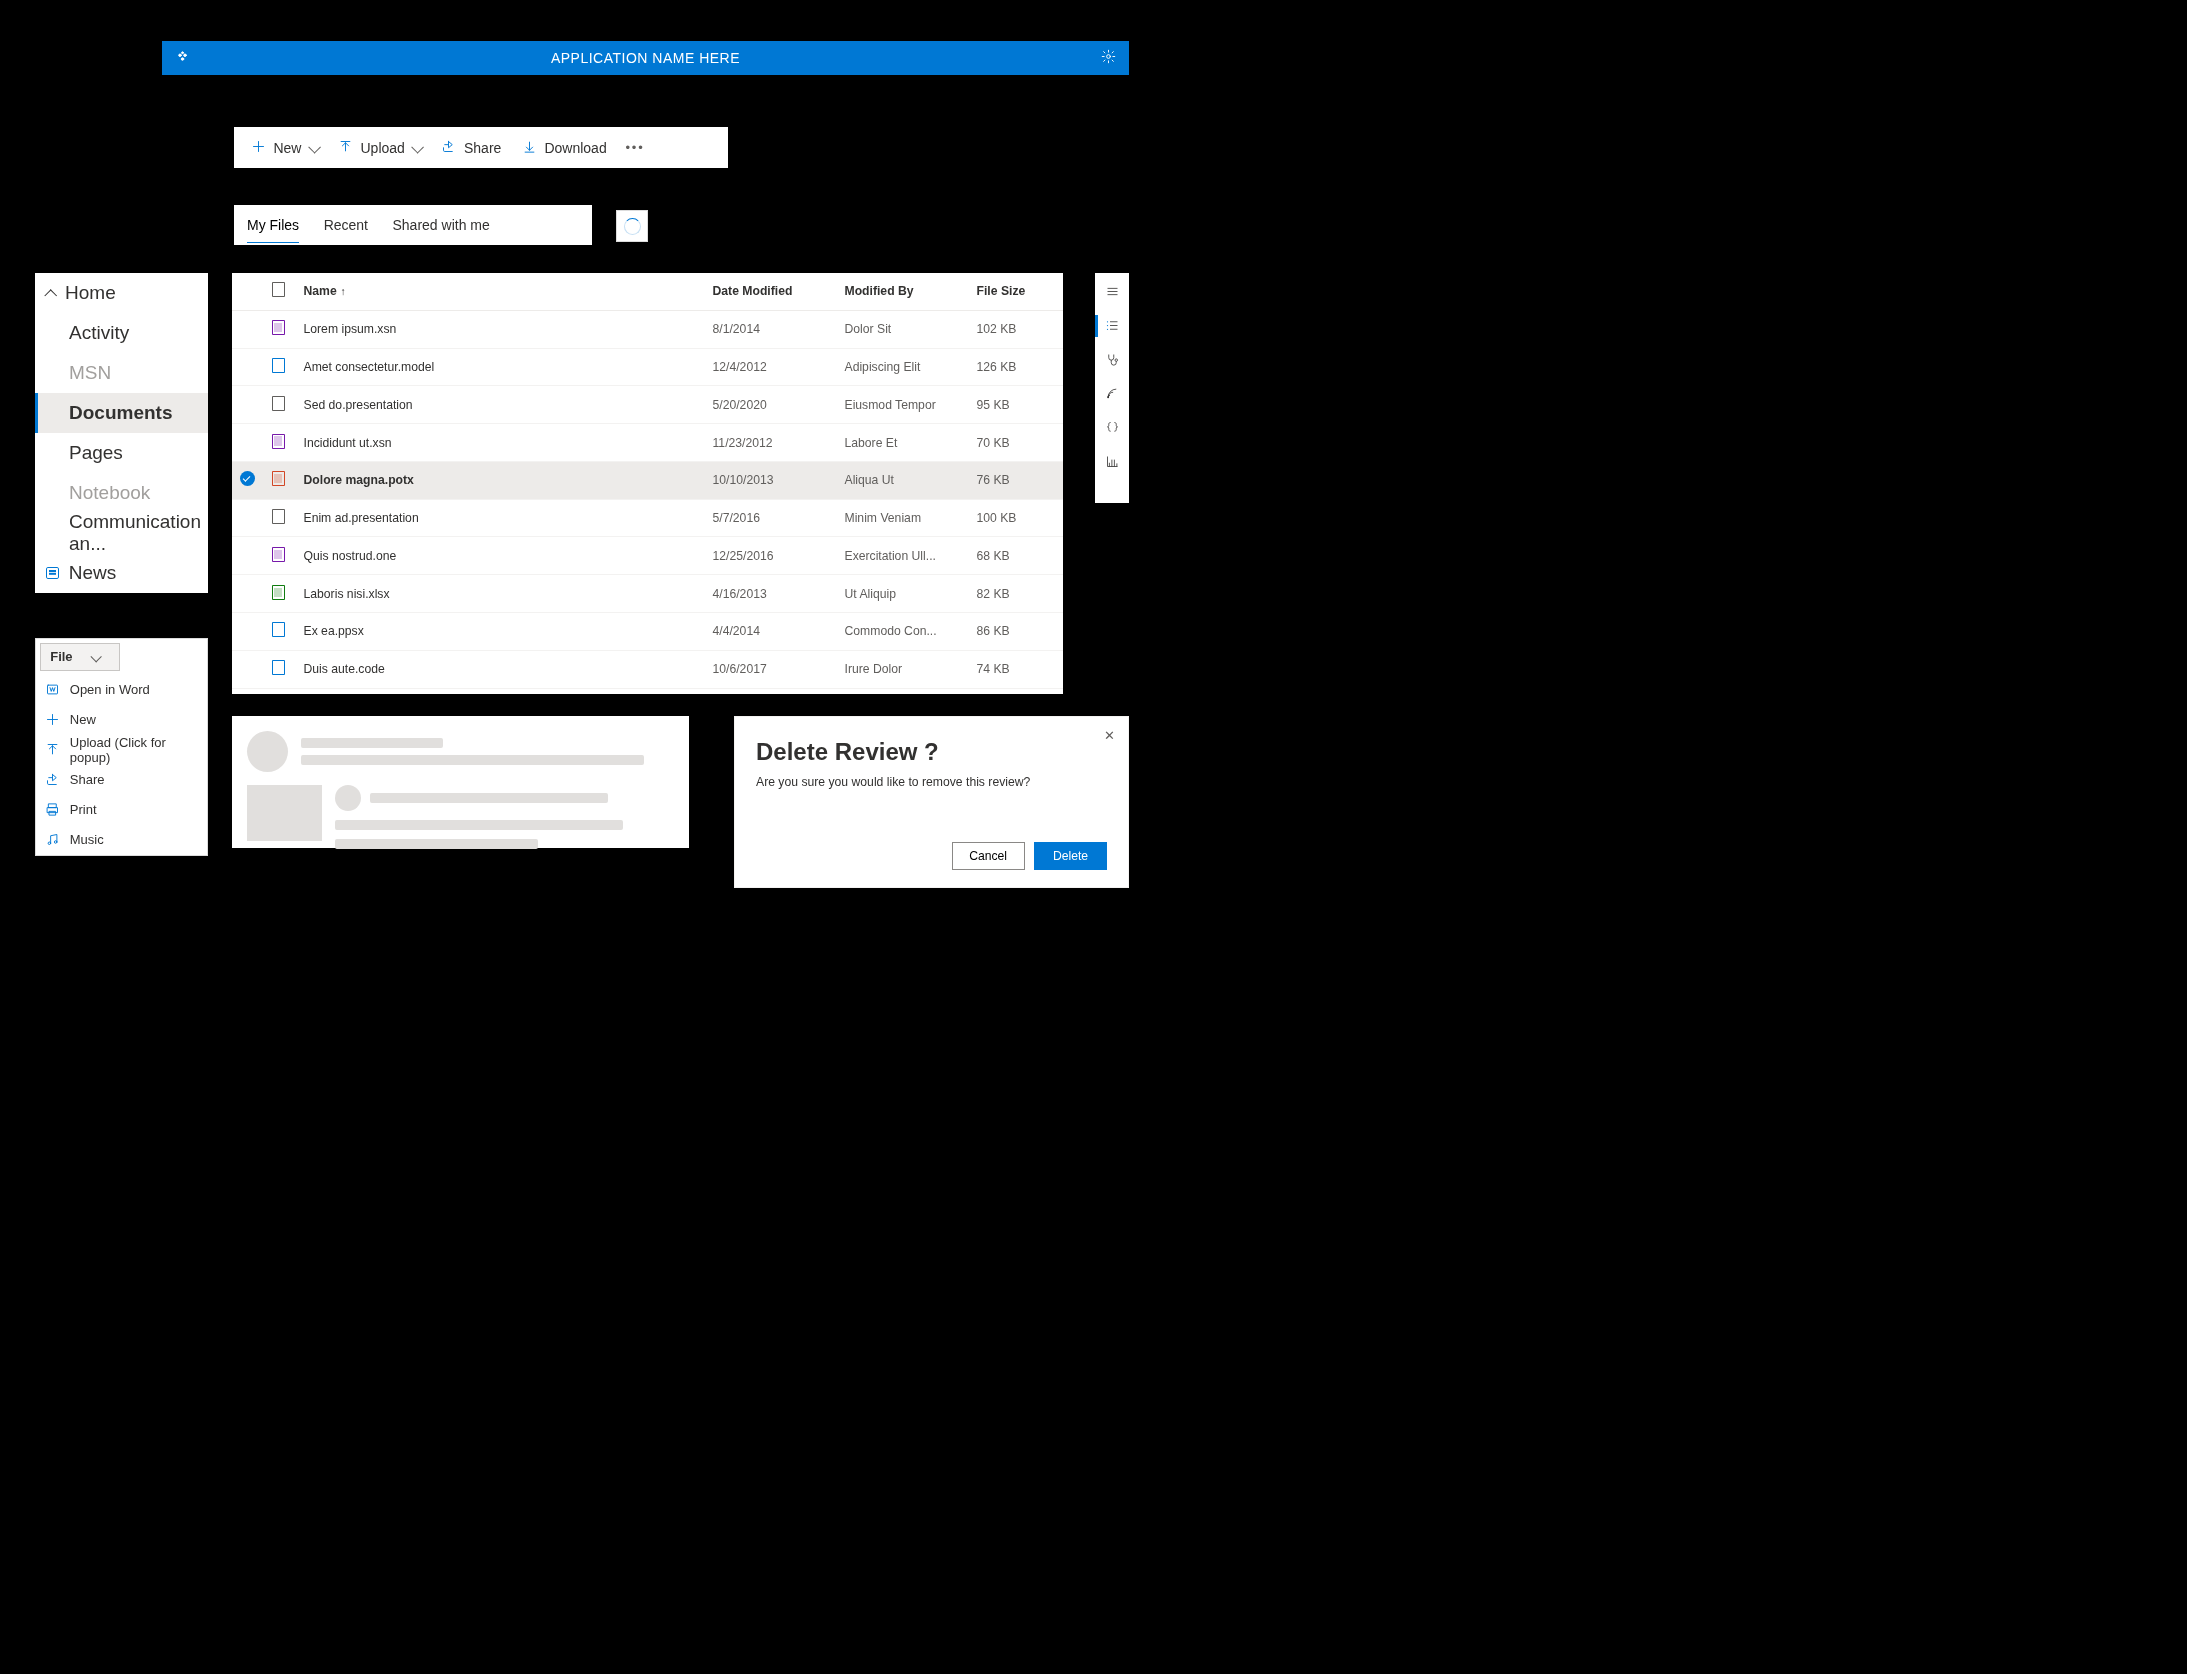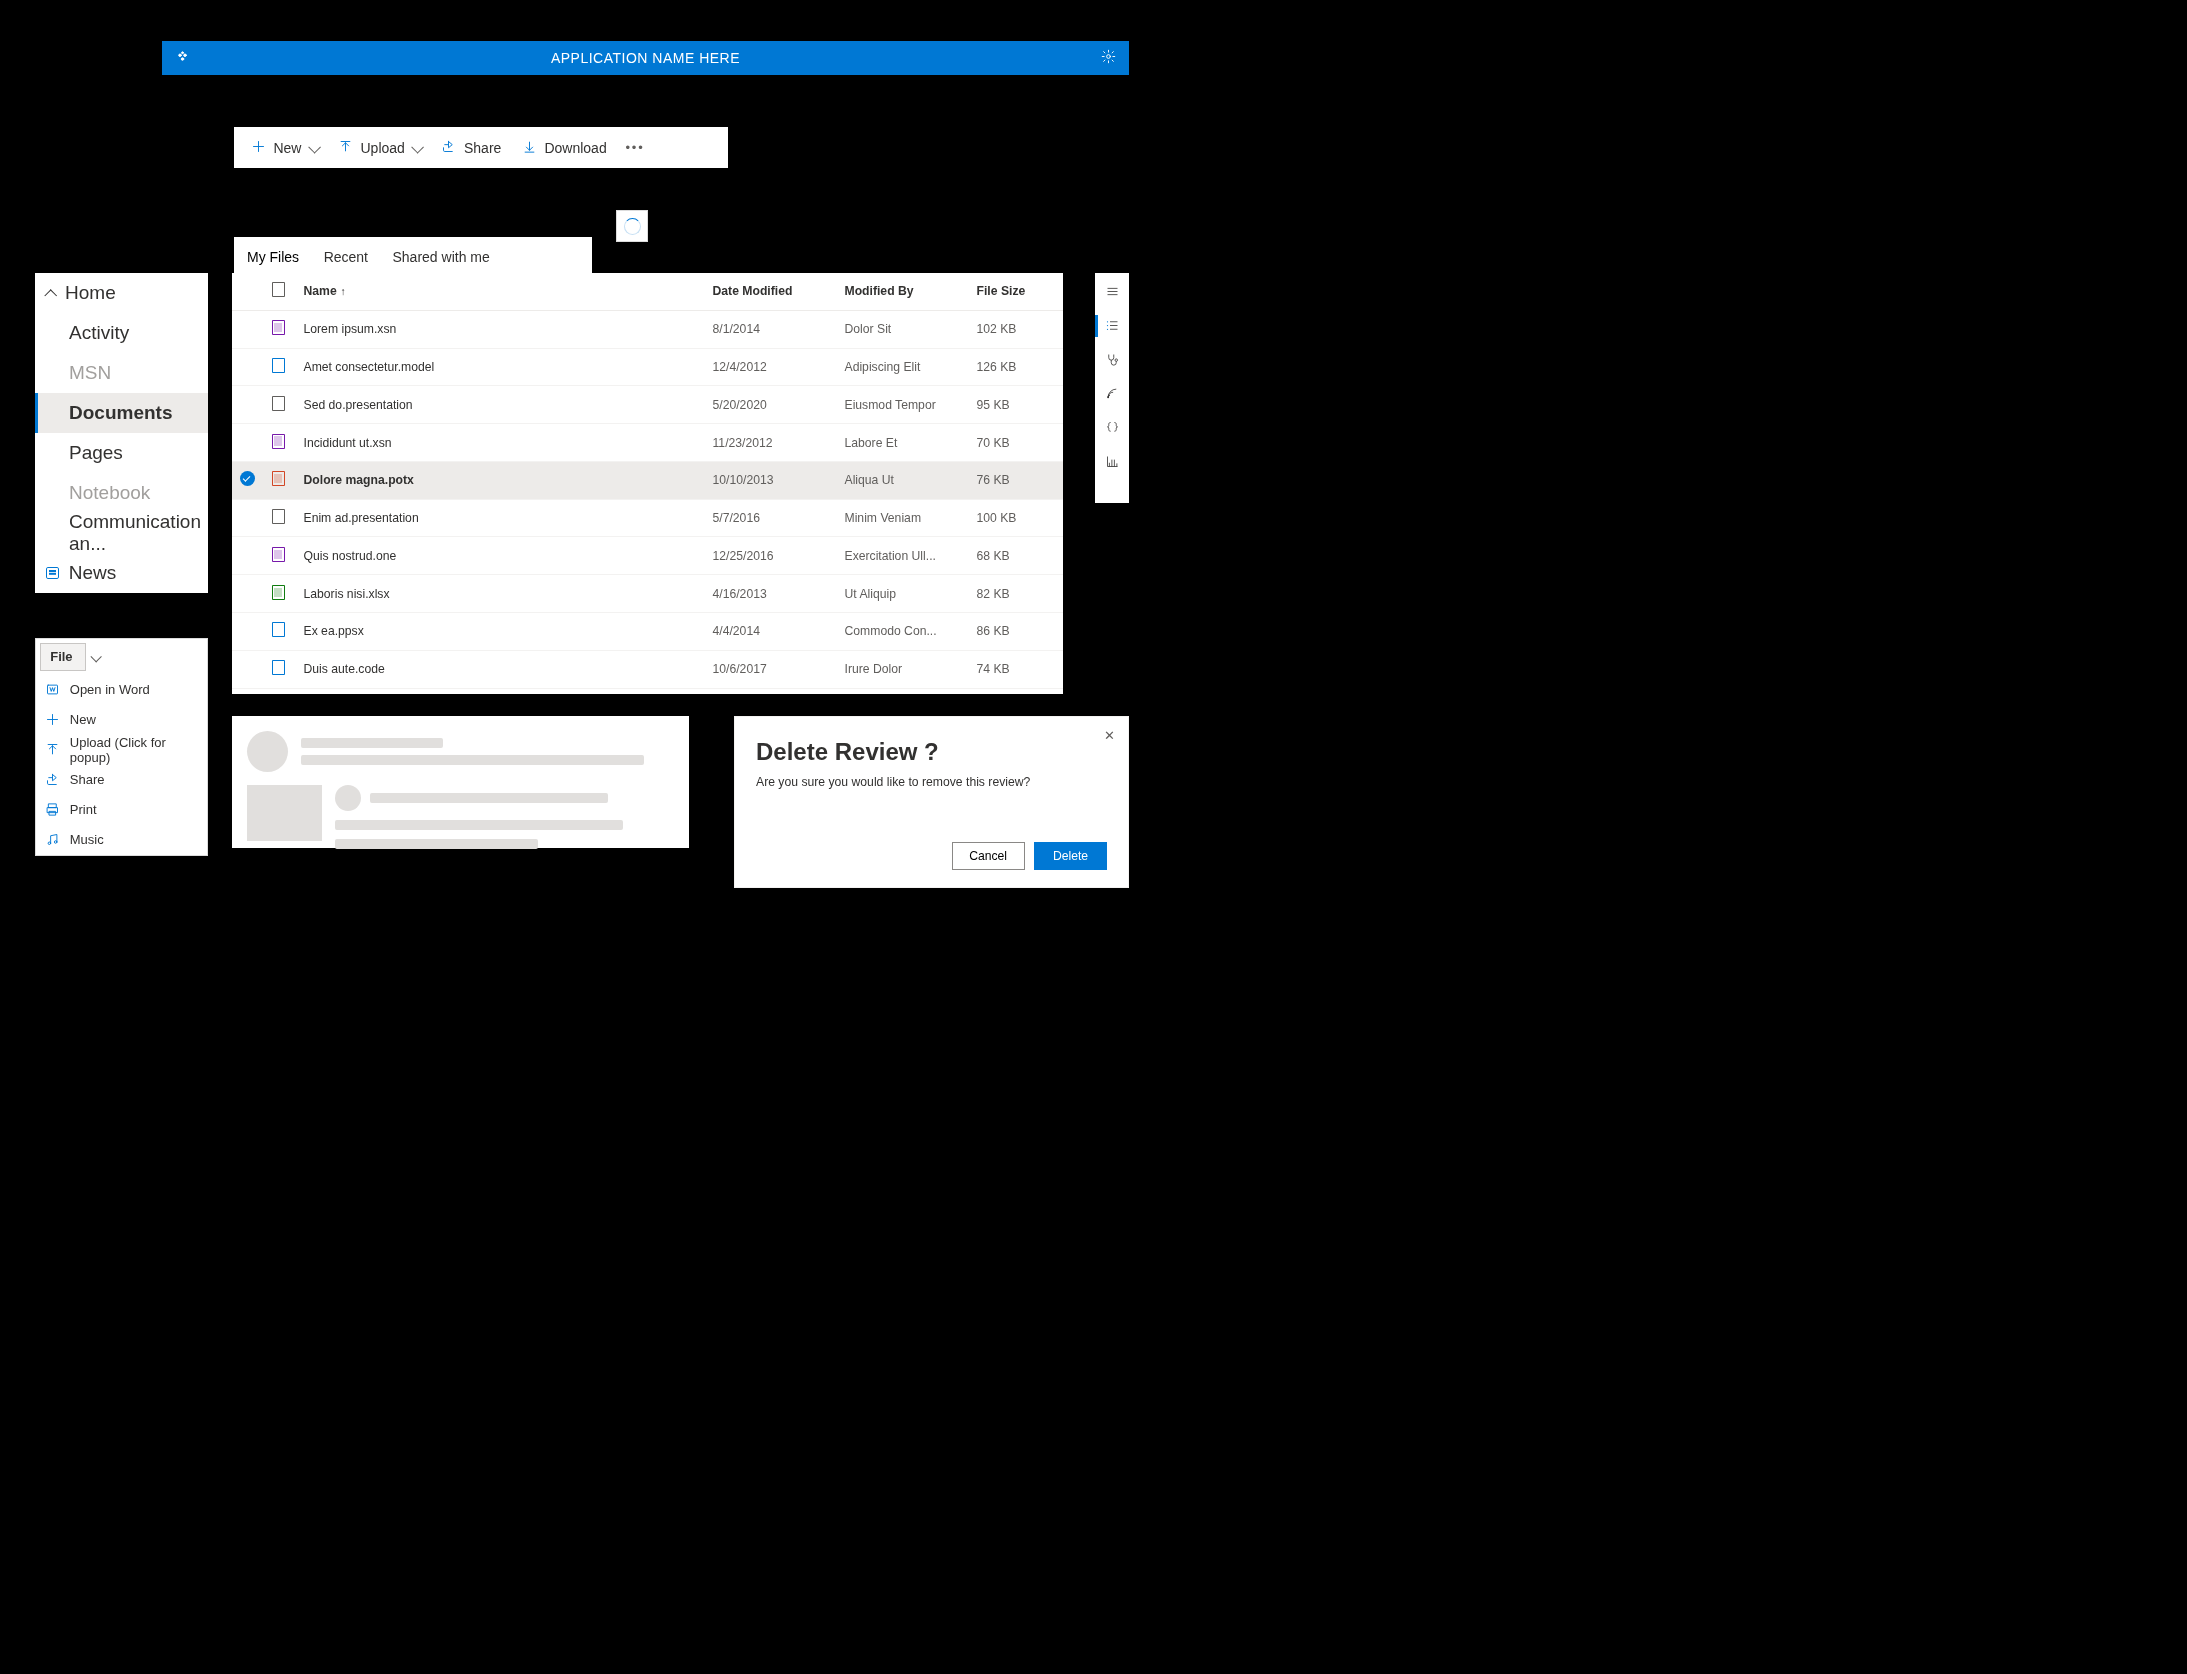--- a/index.html
+++ b/index.html
@@ -31,21 +31,20 @@
   .cmd { display: inline-flex; align-items: center; gap: 7.5px; padding: 5.6px 7.5px; cursor: pointer; font-size: 14px; }
   .cmd .ci { color: #0078d4; }
   .ellipsis { letter-spacing: 1.9px; color: #605e5c; padding: 0 5.6px; cursor: pointer; }
   .chev::after { content: ""; display: inline-block; width: 7.5px; height: 7.5px; border-right: 0.9px solid #605e5c; border-bottom: 0.9px solid #605e5c; transform: rotate(45deg) translateY(-1.9px); }
 
   
   .tabs {
     left: 234px; top: 205px; width: 358px; height: 40px;
     display: flex; align-items: center; padding: 0 13px; gap: 24.5px;
     border-bottom: 0;
-    margin-top: 32px;
   }
   .tab { padding: 9.4px 0; cursor: pointer; font-size: 14px; color: #323130; }
   .tab.active { color: #000; border-bottom: 1.9px solid #0078d4; }
 
   
   .spinner-box { left: 616px; top: 210px; width: 32px; height: 32px; border: 0.9px solid #dcdcdc; display: flex; align-items: center; justify-content: center; }
   .spinner { width: 17px; height: 17px; border: 1.9px solid #c7e0f4; border-top-color: #0078d4; border-radius: 50%; }
 
   
   .nav { left: 35px; top: 273px; width: 173px; }
@@ -79,21 +78,21 @@
   .sort-arrow::after { content:"↑"; font-size:10.4px; margin-left:3.8px; }
 
   
   .rail { left: 1095px; top: 273px; width: 34px; height: 230px; display:flex; flex-direction:column; align-items:center; padding-top:9.4px; gap:15px; }
   .rail-item { width:19px; height:19px; display:flex; align-items:center; justify-content:center; color:#323130; cursor:pointer; position:relative; }
   .rail-item.active::before { content:""; position:absolute; left:-7.5px; top:-1.9px; bottom:-1.9px; width:2.8px; background:#0078d4; }
   .rail svg { width:15px; height:15px; stroke:#323130; fill:none; stroke-width:1.3; }
 
   
   .filemenu { left: 35px; top: 638px; width: 173px; border:0.9px solid #dcdcdc; }
-  .filemenu .head { display:flex; align-items:center; gap:18px; padding:5.6px 9.4px; background:#f3f2f1; border:0.9px solid #c8c6c4; width:46px; margin:3.8px; font-weight:600; cursor:pointer; }
+  .filemenu .head { display:flex; align-items:center; gap:18px; padding:5.6px 9.4px; background:#f3f2f1; border:0.9px solid #c8c6c4; width:80px; margin:3.8px; font-weight:600; cursor:pointer; }
   .filemenu .head .chev::after{ width:6.6px;height:6.6px; }
   .filemenu .mrow { display:flex; align-items:center; gap:9.4px; height:30px; padding:0 9.4px; cursor:pointer; font-size:13px; }
   .mi { color:#0078d4; display:inline-flex; width:15px; justify-content:center; }
 
   
   .shimmer { left: 232px; top: 716px; width: 457px; height: 132px; padding: 15px; }
   .sh { background:#e1dfdd; border-radius:1.9px; }
   .shimmer .row1 { display:flex; gap:13px; align-items:center; }
   .shimmer .circ { width:41px; height:41px; border-radius:50%; background:#e1dfdd; }
   .shimmer .lines { flex:1; display:flex; flex-direction:column; gap:7.5px; }

